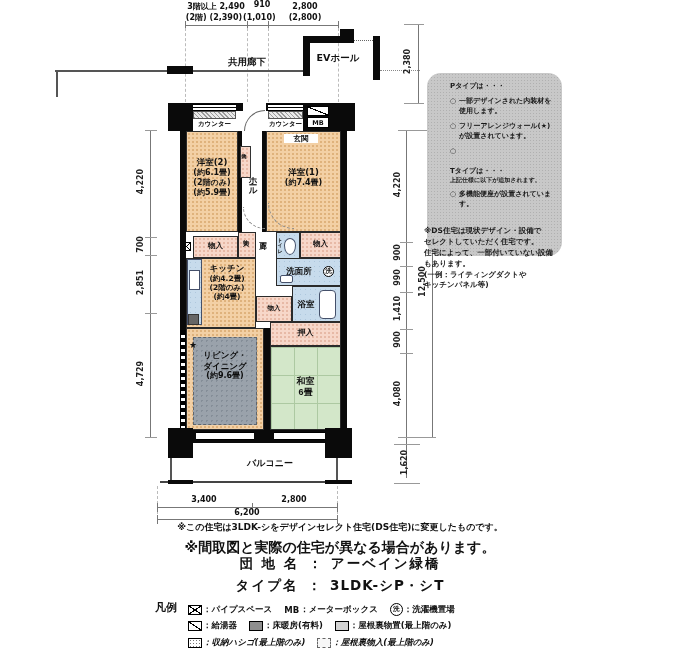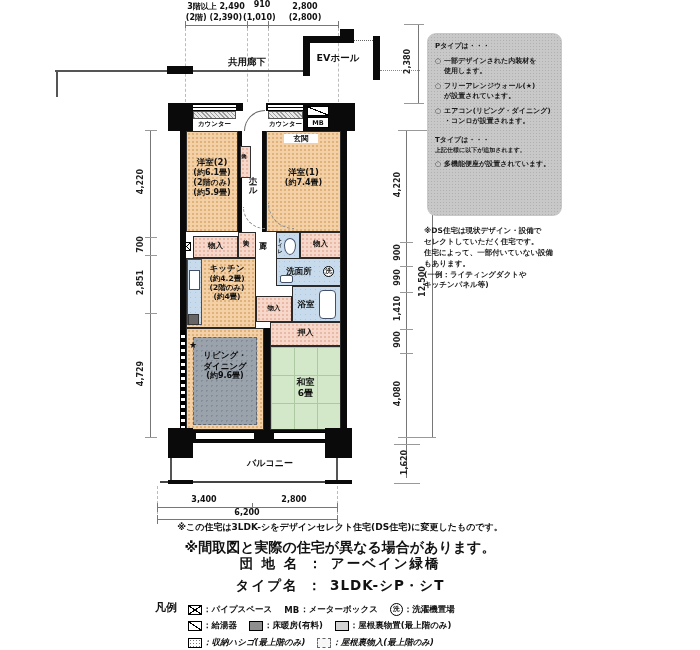--- a/index.html
+++ b/index.html
@@ -21,21 +21,21 @@
   .blue{background-color:#c7dbec;background-image:radial-gradient(#aec7dd 0.8px,transparent 0.9px);background-size:5px 5px;}
   .green{background-color:#d3e7c9;background-image:linear-gradient(#adc9a2 1px,transparent 1px),linear-gradient(90deg,#adc9a2 1px,transparent 1px);background-size:23px 28px;}
   .carpet{background-color:#9aa2ab;background-image:radial-gradient(#858e98 1px,transparent 1px);background-size:5px 5px;border:1px dashed #5f666e;}
   .win{background:#fff;border-top:1.5px solid #000;border-bottom:1.5px solid #000;
        background-image:linear-gradient(to bottom,transparent 45%,#000 45%,#000 55%,transparent 55%);}
   .hatch{background:repeating-linear-gradient(45deg,#9a9a9a 0 1px,#e9e9e9 1px 3px);border:1px solid #555;}
   .fixture{background:#fff;border:1px solid #44506a;}
   .arc{border-left:1px dashed #8d8d8d;border-bottom:1px dashed #8d8d8d;border-radius:0 0 0 100%;}
   .freewall{background:repeating-linear-gradient(180deg,#000 0 4px,#fff 4px 7px);border:1px solid #000;}
   .panel{background-color:#c8c8c8;background-image:radial-gradient(#b0b0b0 0.8px,transparent 0.9px);background-size:3px 3px;
-         border-radius:9px;font-size:7px;font-weight:bold;line-height:1.35;color:#1a1a1a;padding:9px 7px 6px 8px;}
+         border-radius:14px;font-size:7px;font-weight:bold;line-height:1.35;color:#1a1a1a;padding:9px 7px 6px 23px;margin-top:40px;}
   .pre{white-space:pre-line;}
   .bullet-row{display:flex;gap:3px;margin-top:6px;}
   .legend-row{display:flex;align-items:center;gap:12px;font-size:8.5px;font-weight:bold;color:#111;}
   .legend-item{display:flex;align-items:center;gap:1px;}
   .sym{width:14px;height:10px;border:1px solid #000;background:#fff;box-sizing:border-box;flex:none;}
   .sym-x{background-image:linear-gradient(to top right,transparent 45%,#000 45%,#000 55%,transparent 55%),linear-gradient(to bottom right,transparent 45%,#000 45%,#000 55%,transparent 55%);}
   .sym-diag{background-image:linear-gradient(to top right,transparent 46%,#000 46%,#000 54%,transparent 54%);}
   .sym-dark{background:#8f8f8f;}
   .sym-light{background:#d4d4d4;}
   .sym-dots{background-image:radial-gradient(#777 0.7px,transparent 0.8px);background-size:3px 3px;}
@@ -177,21 +177,21 @@
   <div class="abs room peach" style="left:186px;top:328px;width:78px;height:102px;"></div>
   <div class="abs carpet" style="left:193px;top:337px;width:64px;height:88px;"></div>
   <div class="abs txt" style="left:187px;top:340px;width:12px;font-size:9px;">★</div>
   <div class="abs txt" style="left:193px;top:350px;width:64px;font-size:8px;color:#0c0c0c;">
     <div style="font-size:8.5px;">リビング・</div>
     <div style="font-size:8.5px;">ダイニング</div>
     <div>(約9.6畳)</div>
   </div>
   <div class="abs blackwall" style="left:264px;top:328px;width:6px;height:102px;"></div>
   <div class="abs room green" style="left:270px;top:346px;width:71px;height:84px;"></div>
-  <div class="abs txt" style="left:270px;top:377px;width:71px;font-size:9px;">
+  <div class="abs txt" style="left:270px;top:377px;width:71px;font-size:9px;font-family:Liberation Mono, monospace;">
     <div>和室</div>
     <div>6畳</div>
   </div>
 
   <div class="abs blackwall" style="left:168px;top:103px;width:187px;height:8px;"></div>
   <div class="abs blackwall" style="left:168px;top:103px;width:25px;height:28px;"></div>
   <div class="abs win" style="left:193px;top:104px;width:43px;height:7px;"></div>
   <div class="abs hatch" style="left:193px;top:111px;width:43px;height:8px;"></div>
   <div class="abs txt" style="left:191px;top:120px;width:47px;font-size:6.5px;">カウンター</div>
   <div class="abs" style="left:243px;top:103px;width:23px;height:8px;background:#fff;"></div>
@@ -241,22 +241,20 @@
       <span class="pre">一部デザインされた内装材を
 使用します。</span>
     </div>
     <div class="bullet-row">
       <span>○</span>
       <span class="pre">フリーアレンジウォール(★)
 が設置されています。</span>
     </div>
     <div class="bullet-row">
       <span>○</span>
-      <span class="pre">エアコン(リビング・ダイニング)
-・コンロが設置されます。</span>
     </div>
     <div style="margin-top:10px;">Tタイプは・・・</div>
     <div style="font-size:6px;">上記仕様に以下が追加されます。</div>
     <div class="bullet-row">
       <span>○</span>
       <span class="pre">多機能便座が設置されています。</span>
     </div>
   </div>
   <div class="abs pre" style="left:424px;top:226px;width:180px;font-size:7.5px;font-weight:bold;line-height:1.45;color:#1a1a1a;">※DS住宅は現状デザイン・設備で
 セレクトしていただく住宅です。

